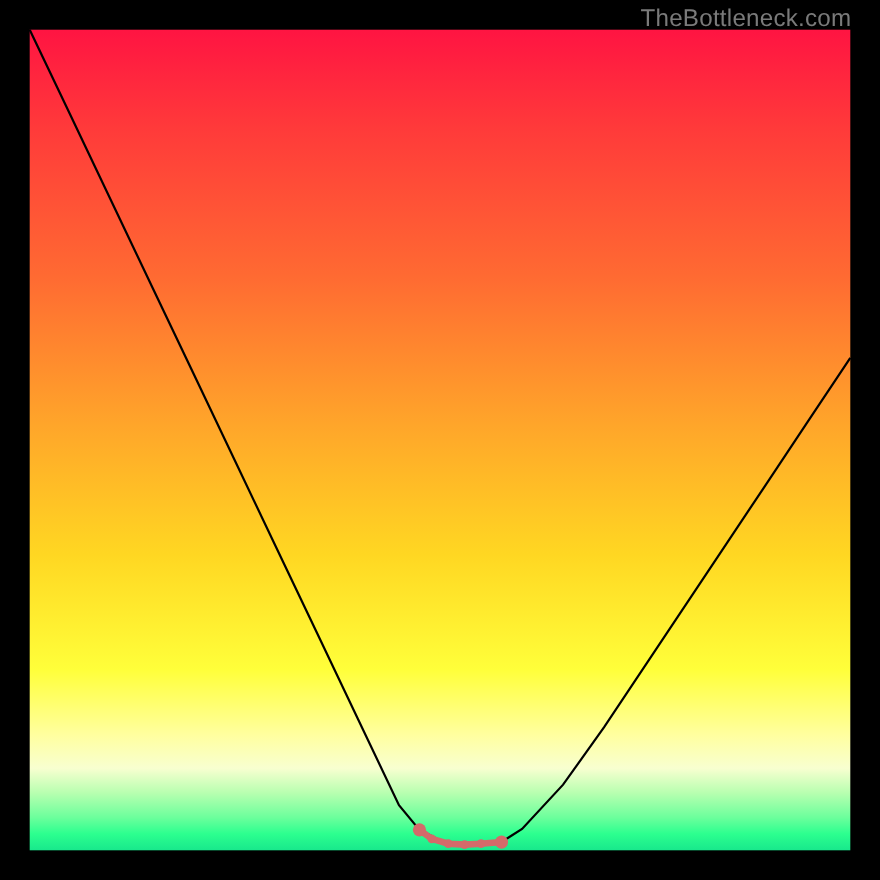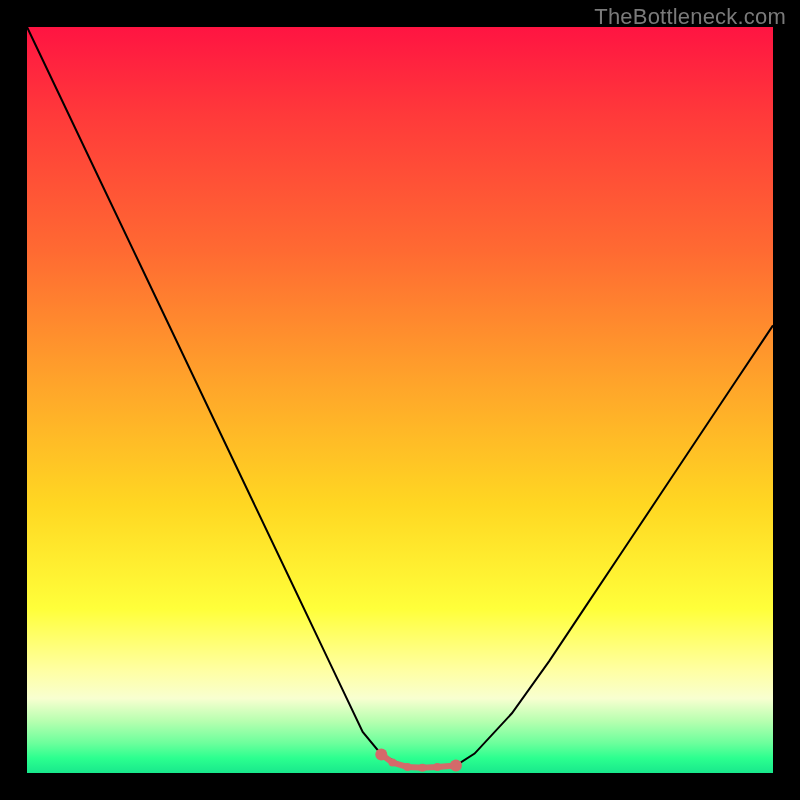--- a/index.html
+++ b/index.html
@@ -38,21 +38,21 @@
       #f8ffd0 90%,
       #b8ffb0 93%,
       #6cff9c 96%,
       #2cff8f 98%,
       #18e88c 100%
     );
   }
   .watermark {
     position: absolute;
     top: 4px;
-    right: 14px;
+    right: 26px;
     color: #7a7a7a;
     font-size: 22px;
     font-weight: 500;
     letter-spacing: 0.2px;
     user-select: none;
   }
   svg.curve {
     position: absolute;
     left: 0;
     top: 0;

